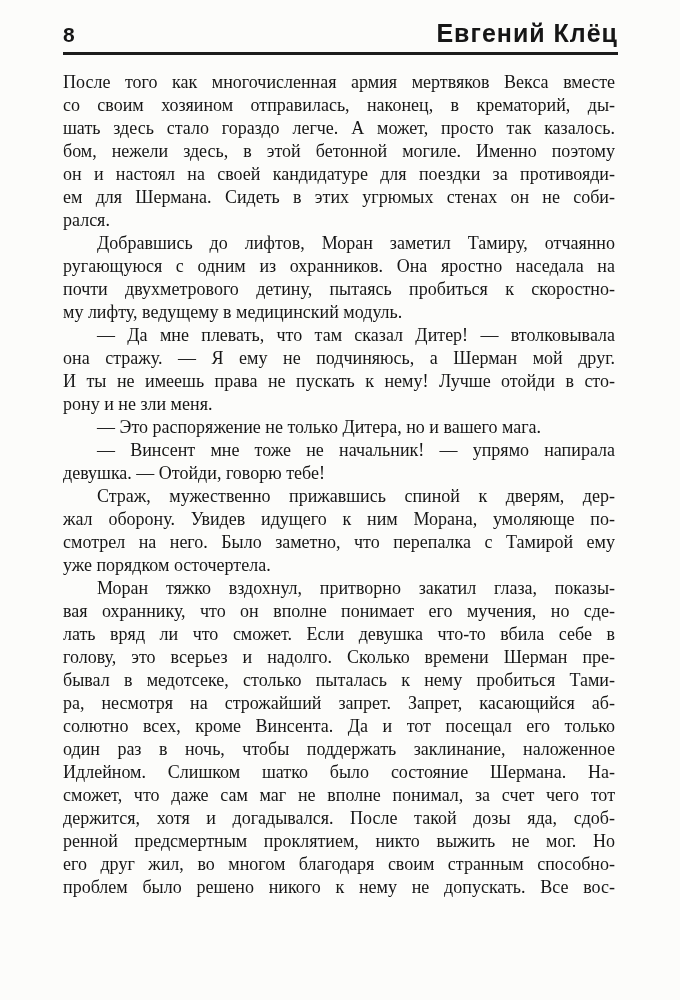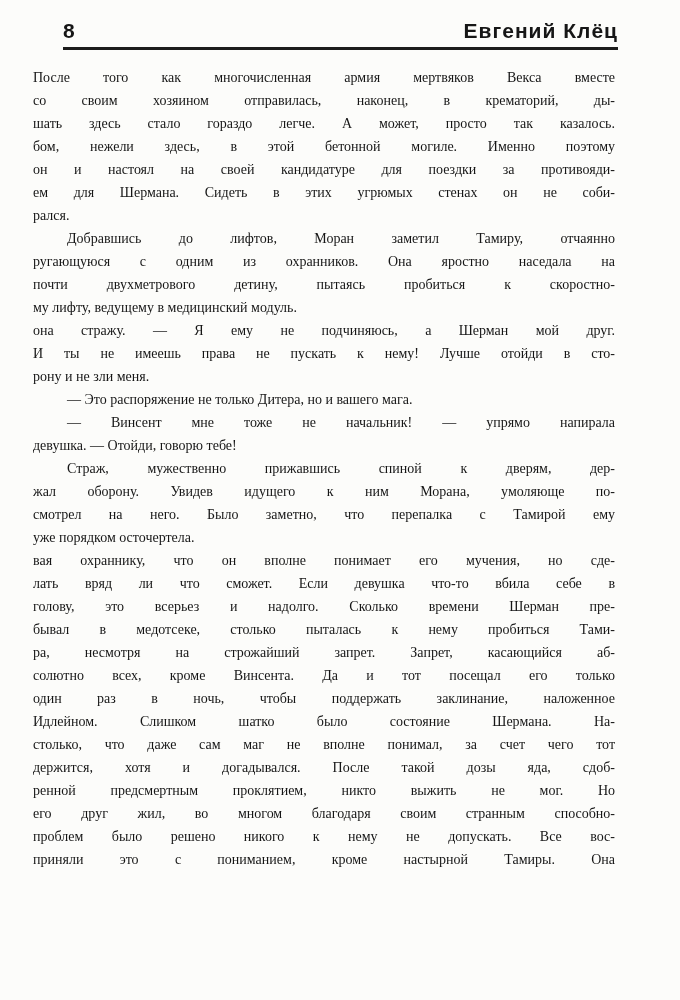--- a/index.html
+++ b/index.html
@@ -17,25 +17,25 @@
     padding-top: 19px;
     border-bottom: 3px solid #1c1c1c;
     padding-bottom: 4px;
     display: flex;
     justify-content: space-between;
     align-items: baseline;
     font-family: "Liberation Sans", sans-serif;
     font-weight: bold;
   }
   .page-number { font-size: 21px; letter-spacing: 0.5px; }
-  .running-title { font-size: 21px; letter-spacing: 1px; margin-left: 36px; }
+  .running-title { font-size: 25px; letter-spacing: 1px; margin-left: 36px; }
   .body {
-    margin: 16px 65px 0 33px;
+    margin: 16px 65px 0 63px;
     font-family: "Liberation Serif", serif;
-    font-size: 14px;
+    font-size: 18px;
     line-height: 23px;
   }
   .paragraph { margin: 0; }
   .line {
     height: 23px;
     overflow: hidden;
     text-align: justify;
     text-align-last: justify;
     white-space: normal;
   }
@@ -63,47 +63,48 @@
         <div class="line">ем для Шермана. Сидеть в этих угрюмых стенах он не соби-</div>
         <div class="line no-stretch">рался.</div>
       </div>
       <div class="paragraph">
         <div class="line indent">Добравшись до лифтов, Моран заметил Тамиру, отчаянно</div>
         <div class="line">ругающуюся с одним из охранников. Она яростно наседала на</div>
         <div class="line">почти двухметрового детину, пытаясь пробиться к скоростно-</div>
         <div class="line no-stretch">му лифту, ведущему в медицинский модуль.</div>
       </div>
       <div class="paragraph">
+        <div class="line indent">— Да мне плевать, что там сказал Дитер! — втолковывала</div>
         <div class="line">она стражу. — Я ему не подчиняюсь, а Шерман мой друг.</div>
         <div class="line">И ты не имеешь права не пускать к нему! Лучше отойди в сто-</div>
         <div class="line no-stretch">рону и не зли меня.</div>
       </div>
       <div class="paragraph">
         <div class="line indent no-stretch">— Это распоряжение не только Дитера, но и вашего мага.</div>
       </div>
       <div class="paragraph">
         <div class="line indent">— Винсент мне тоже не начальник! — упрямо напирала</div>
         <div class="line no-stretch">девушка. — Отойди, говорю тебе!</div>
       </div>
       <div class="paragraph">
         <div class="line indent">Страж, мужественно прижавшись спиной к дверям, дер-</div>
         <div class="line">жал оборону. Увидев идущего к ним Морана, умоляюще по-</div>
         <div class="line">смотрел на него. Было заметно, что перепалка с Тамирой ему</div>
         <div class="line no-stretch">уже порядком осточертела.</div>
       </div>
       <div class="paragraph">
+        <div class="line indent">Моран тяжко вздохнул, притворно закатил глаза, показы-</div>
         <div class="line">вая охраннику, что он вполне понимает его мучения, но сде-</div>
         <div class="line">лать вряд ли что сможет. Если девушка что-то вбила себе в</div>
         <div class="line">голову, это всерьез и надолго. Сколько времени Шерман пре-</div>
         <div class="line">бывал в медотсеке, столько пыталась к нему пробиться Тами-</div>
         <div class="line">ра, несмотря на строжайший запрет. Запрет, касающийся аб-</div>
         <div class="line">солютно всех, кроме Винсента. Да и тот посещал его только</div>
         <div class="line">один раз в ночь, чтобы поддержать заклинание, наложенное</div>
         <div class="line">Идлейном. Слишком шатко было состояние Шермана. На-</div>
-        <div class="line">столько, что даже сам маг не вполне понимал, за счет чего тот</div>
+        <div class="line">сможет, что даже сам маг не вполне понимал, за счет чего тот</div>
         <div class="line">держится, хотя и догадывался. После такой дозы яда, сдоб-</div>
         <div class="line">ренной предсмертным проклятием, никто выжить не мог. Но</div>
         <div class="line">его друг жил, во многом благодаря своим странным способно-</div>
         <div class="line">проблем было решено никого к нему не допускать. Все вос-</div>
-        <div class="line">приняли это с пониманием, кроме настырной Тамиры. Она</div>
       </div>
     </div>
 </div>
 
 </body></html>

